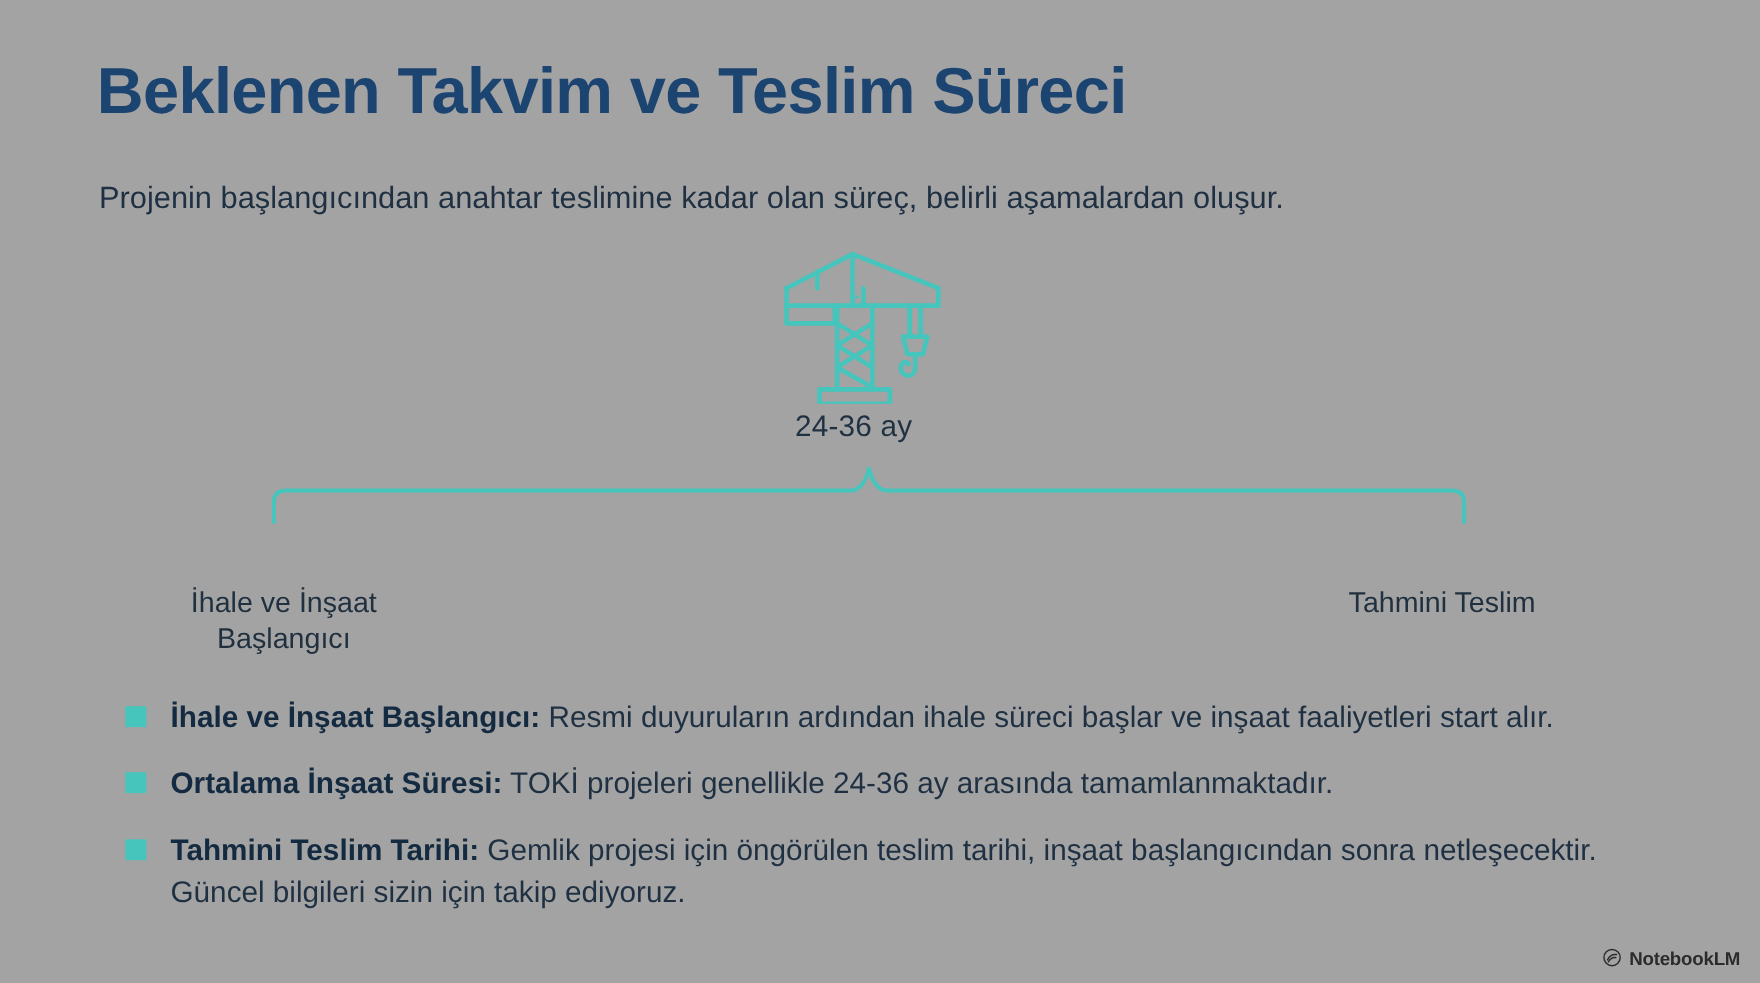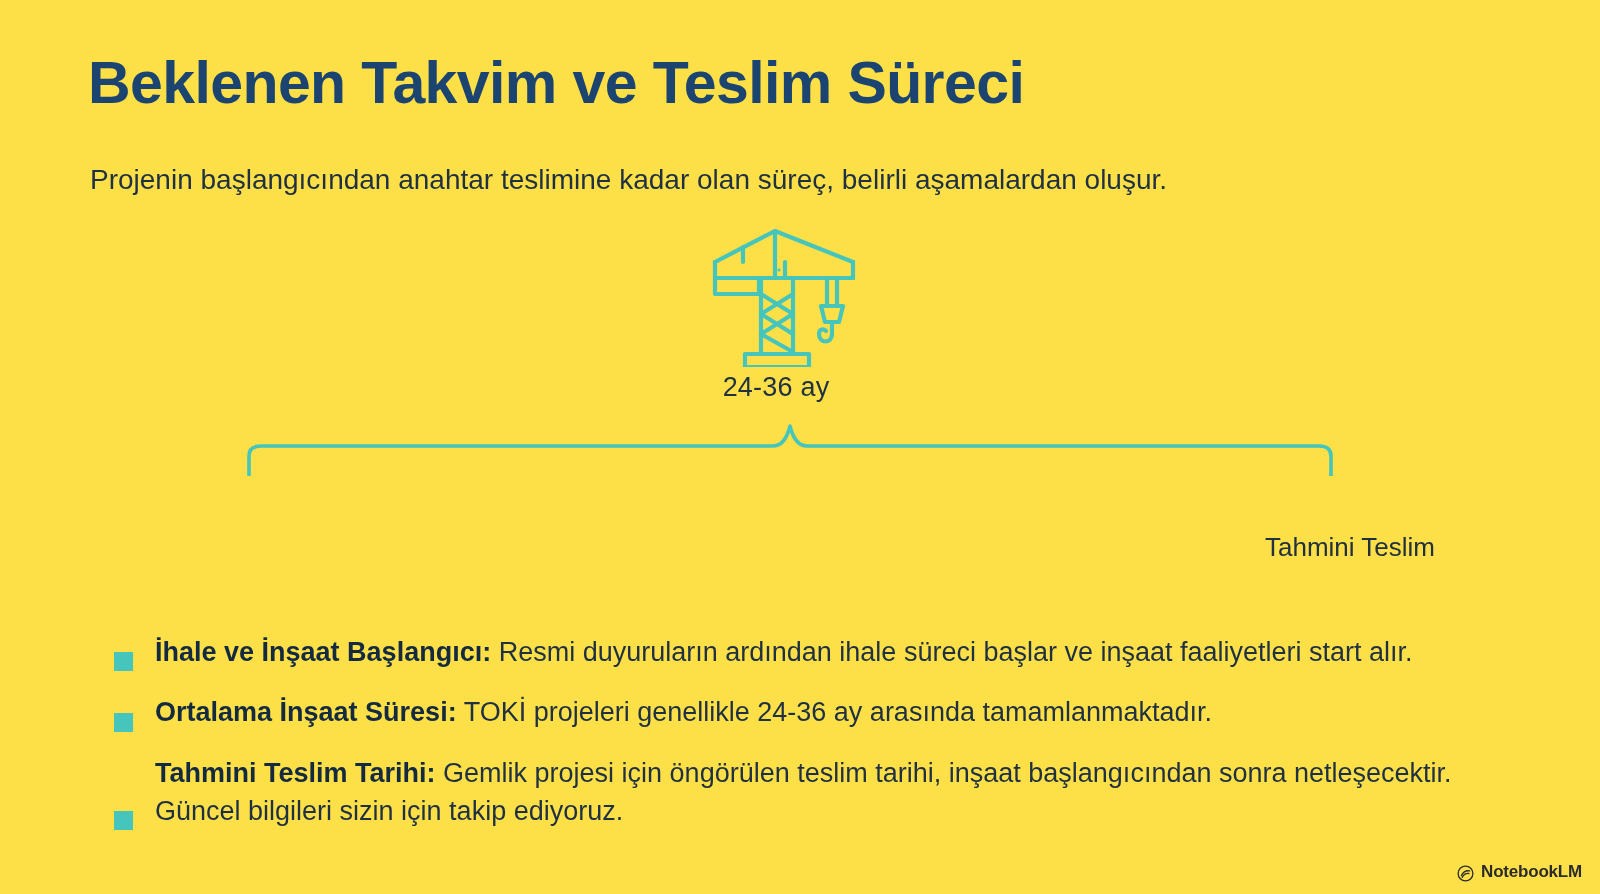--- a/index.html
+++ b/index.html
@@ -8,21 +8,21 @@
     padding: 0;
     background: #ffffff;
   }
   body {
     font-family: "Liberation Sans", "DejaVu Sans", sans-serif;
   }
   #slide {
     position: relative;
     width: 1600px;
     height: 894px;
-    background: #fde047;
+    background: #a3a3a3;
     overflow: hidden;
   }
 
   
   .title {
     position: absolute;
     left: 88px;
     top: 52px;
     font-size: 59px;
     font-weight: bold;
@@ -90,33 +90,33 @@
     position: absolute;
     width: 330px;
     text-align: center;
     font-size: 26px;
     color: #20303f;
     line-height: 1.28;
     top: 531px;
   }
   .node-label.l1 { left: 93px; }
   .node-label.l2 { left: 620px; }
-  .node-label.l3 { left: 1185px; }
+  .node-label.l3 { left: 1146px; }
 
   
   .bullets {
     position: absolute;
     left: 88px;
     top: 633px;
     width: 1430px;
   }
   .bullet-row {
     position: relative;
     display: flex;
-    align-items: flex-end;
+    align-items: flex-start;
     margin-bottom: 22px;
     padding-left: 26px;
   }
   .bullet-marker {
     flex: 0 0 auto;
     width: 19px;
     height: 19px;
     background: #45c5bc;
     margin-top: 9px;
     margin-right: 22px;
@@ -131,21 +131,21 @@
     font-weight: bold;
     color: #132a40;
   }
 
   
   .watermark {
     position: absolute;
     right: 18px;
     bottom: 12px;
     display: flex;
-    align-items: flex-end;
+    align-items: flex-start;
     gap: 7px;
     color: #2b2b2b;
     font-size: 17px;
     font-weight: 600;
     letter-spacing: -0.2px;
   }
   .watermark svg { display: block; }
 </style>
 </head>
 <body>
@@ -201,20 +201,24 @@
     </svg>
   </div>
 
   <div class="timeline">
     
     
     
     
   </div>
 
+  <div class="node-label l1">
+    <div>İhale ve İnşaat</div>
+    <div>Başlangıcı</div>
+  </div>
   <div class="node-label l2">
   </div>
   <div class="node-label l3">
     <div>Tahmini Teslim</div>
   </div>
 
   <div class="bullets">
 
     <div class="bullet-row">
       <span class="bullet-marker"></span>

